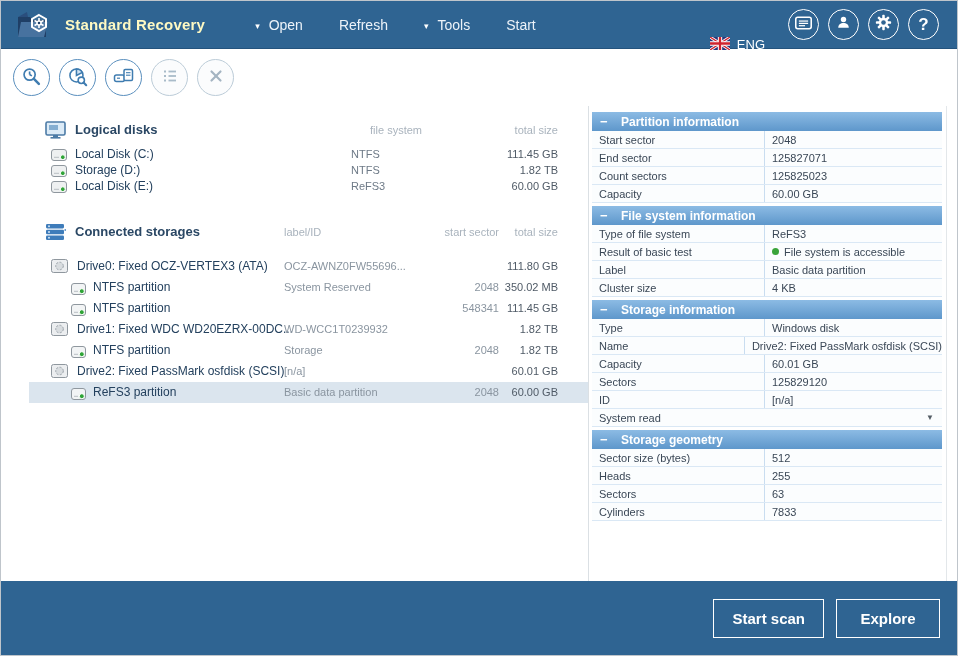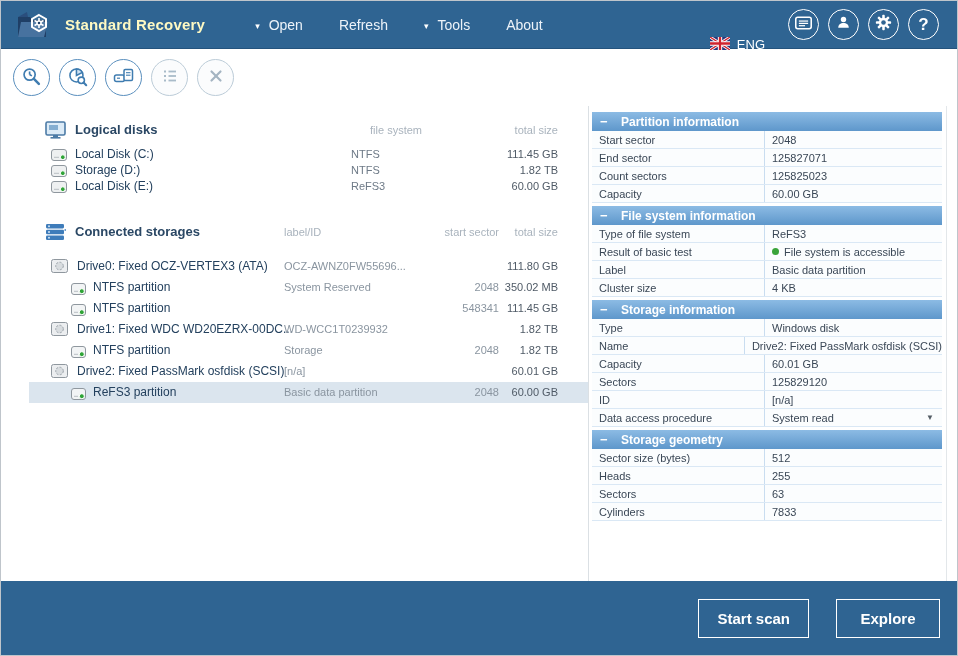--- a/index.html
+++ b/index.html
@@ -72,21 +72,21 @@
               color: #fff; background: transparent; border: 0; padding: 0; text-align: left; }
   .irow { display: flex; height: 18px; border-bottom: 1px solid #dae8f5; background: #fbfdfe;
           font-size: 11px; color: #3a4756; align-items: stretch; }
   .ilabel { width: 173px; padding-left: 7px; border-right: 1px solid #c9ddf0; display: flex; align-items: center; }
   .ivalue { flex: 1; padding-left: 7px; display: flex; align-items: center; gap: 5px; position: relative; white-space: nowrap; }
   .dot { width: 7px; height: 7px; border-radius: 50%; background: #3aa43a; display: inline-block; flex: 0 0 auto; }
   .combo-arrow { position: absolute; right: 8px; font-size: 8px; color: #555e66; }
 
   
   .footer { position: absolute; left: 0; right: 0; bottom: 0; height: 74px; background: #2f6492;
-            display: flex; align-items: center; justify-content: flex-end; gap: 27px; padding-right: 17px; }
+            display: flex; align-items: center; justify-content: flex-end; gap: 12px; padding-right: 17px; }
   .f-btn { min-width: 104px; height: 39px; border: 1px solid #fff; background: transparent; color: #fff;
            font-size: 15px; font-weight: bold; font-family: inherit; padding: 0 18px; }
 </style>
 </head>
 <body>
 
 <div class="window">
 
   <header class="topbar">
     <span class="logo">
@@ -109,21 +109,21 @@
         <span>Open</span>
       </div>
       <div class="menu-item">
         <span>Refresh</span>
       </div>
       <div class="menu-item">
         <span class="tri">▾</span>
         <span>Tools</span>
       </div>
       <div class="menu-item">
-        <span>About</span>
+        <span>Start</span>
       </div>
     </nav>
 
     <div class="top-right">
       <div class="lang">
         <span>
           <svg width="20" height="13" viewBox="0 0 60 39">
             <rect width="60" height="39" fill="#29367c"></rect>
             <path d="M0,0 60,39 M60,0 0,39" stroke="#fff" stroke-width="9"></path>
             <path d="M0,0 60,39 M60,0 0,39" stroke="#d0232e" stroke-width="4"></path>
@@ -470,21 +470,20 @@
           </div>
           <div class="irow">
             <span class="ilabel">Sectors</span>
             <span class="ivalue">125829120</span>
           </div>
           <div class="irow">
             <span class="ilabel">ID</span>
             <span class="ivalue">[n/a]</span>
           </div>
           <div class="irow">
-            <span class="ilabel">Data access procedure</span>
             <span class="ivalue">
               <span>System read</span>
               <span class="combo-arrow">▼</span>
             </span>
           </div>
         </div>
 
         <div class="info-section">
           <div class="info-head">
             <button class="collapse">−</button>

